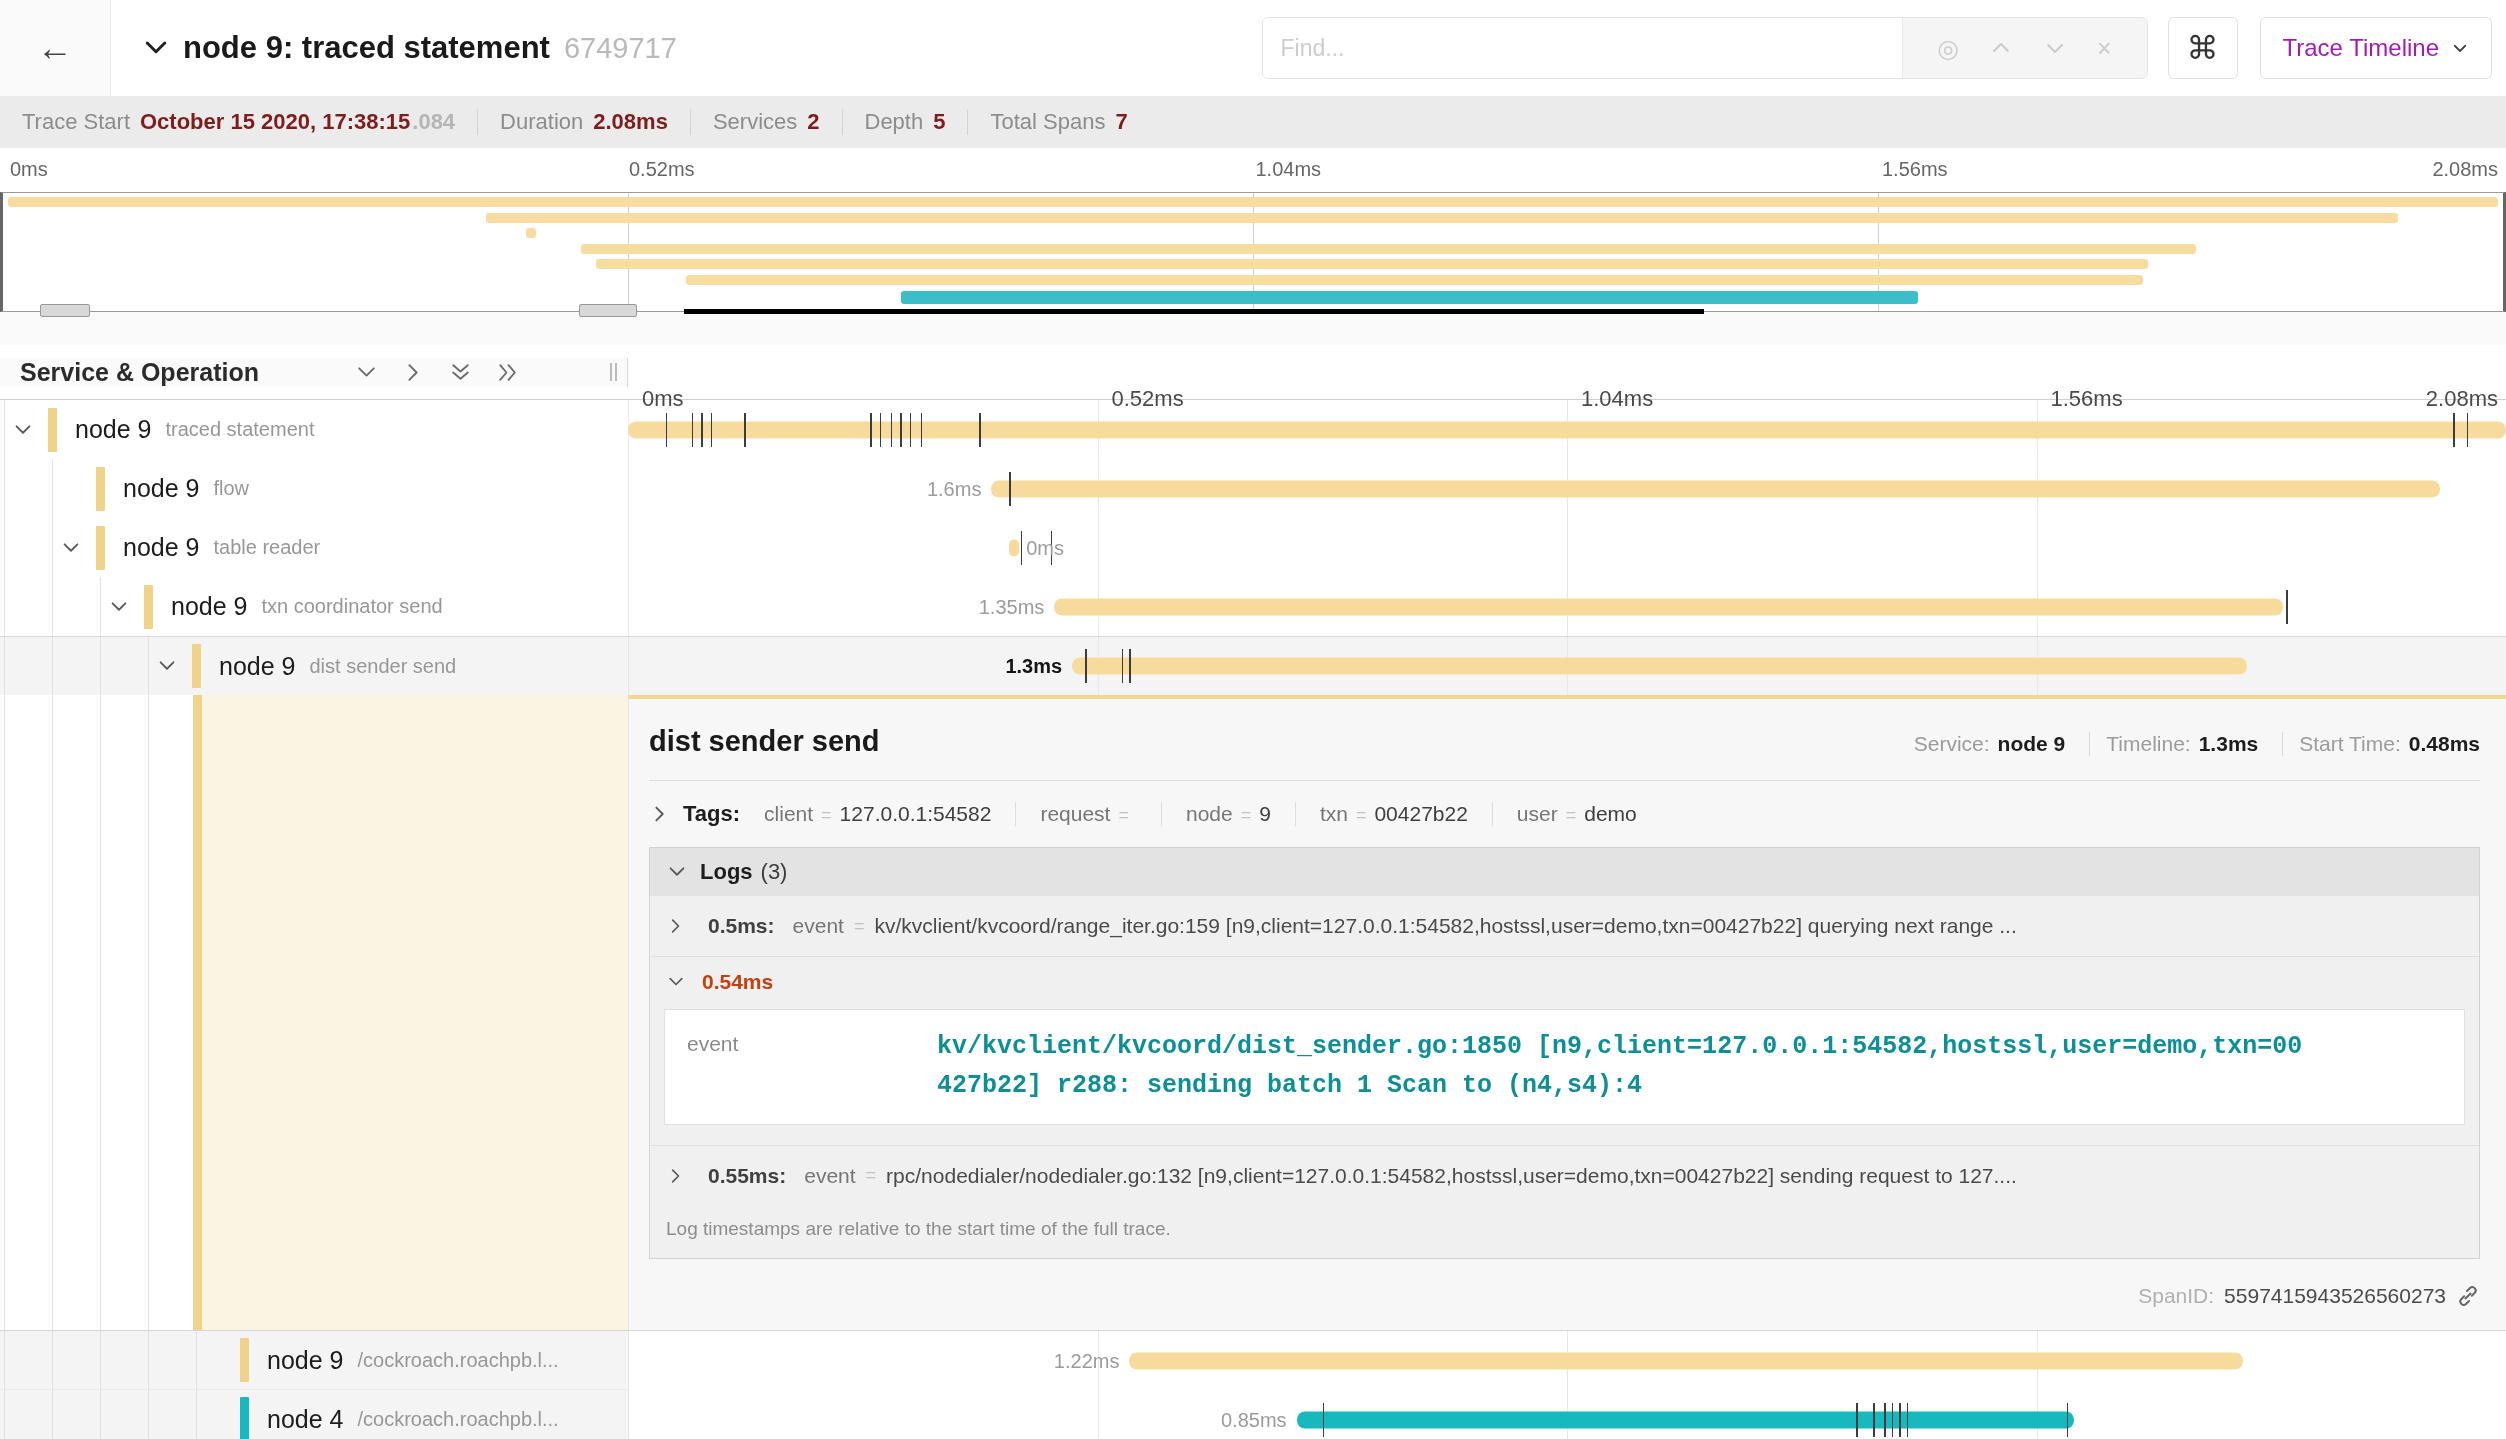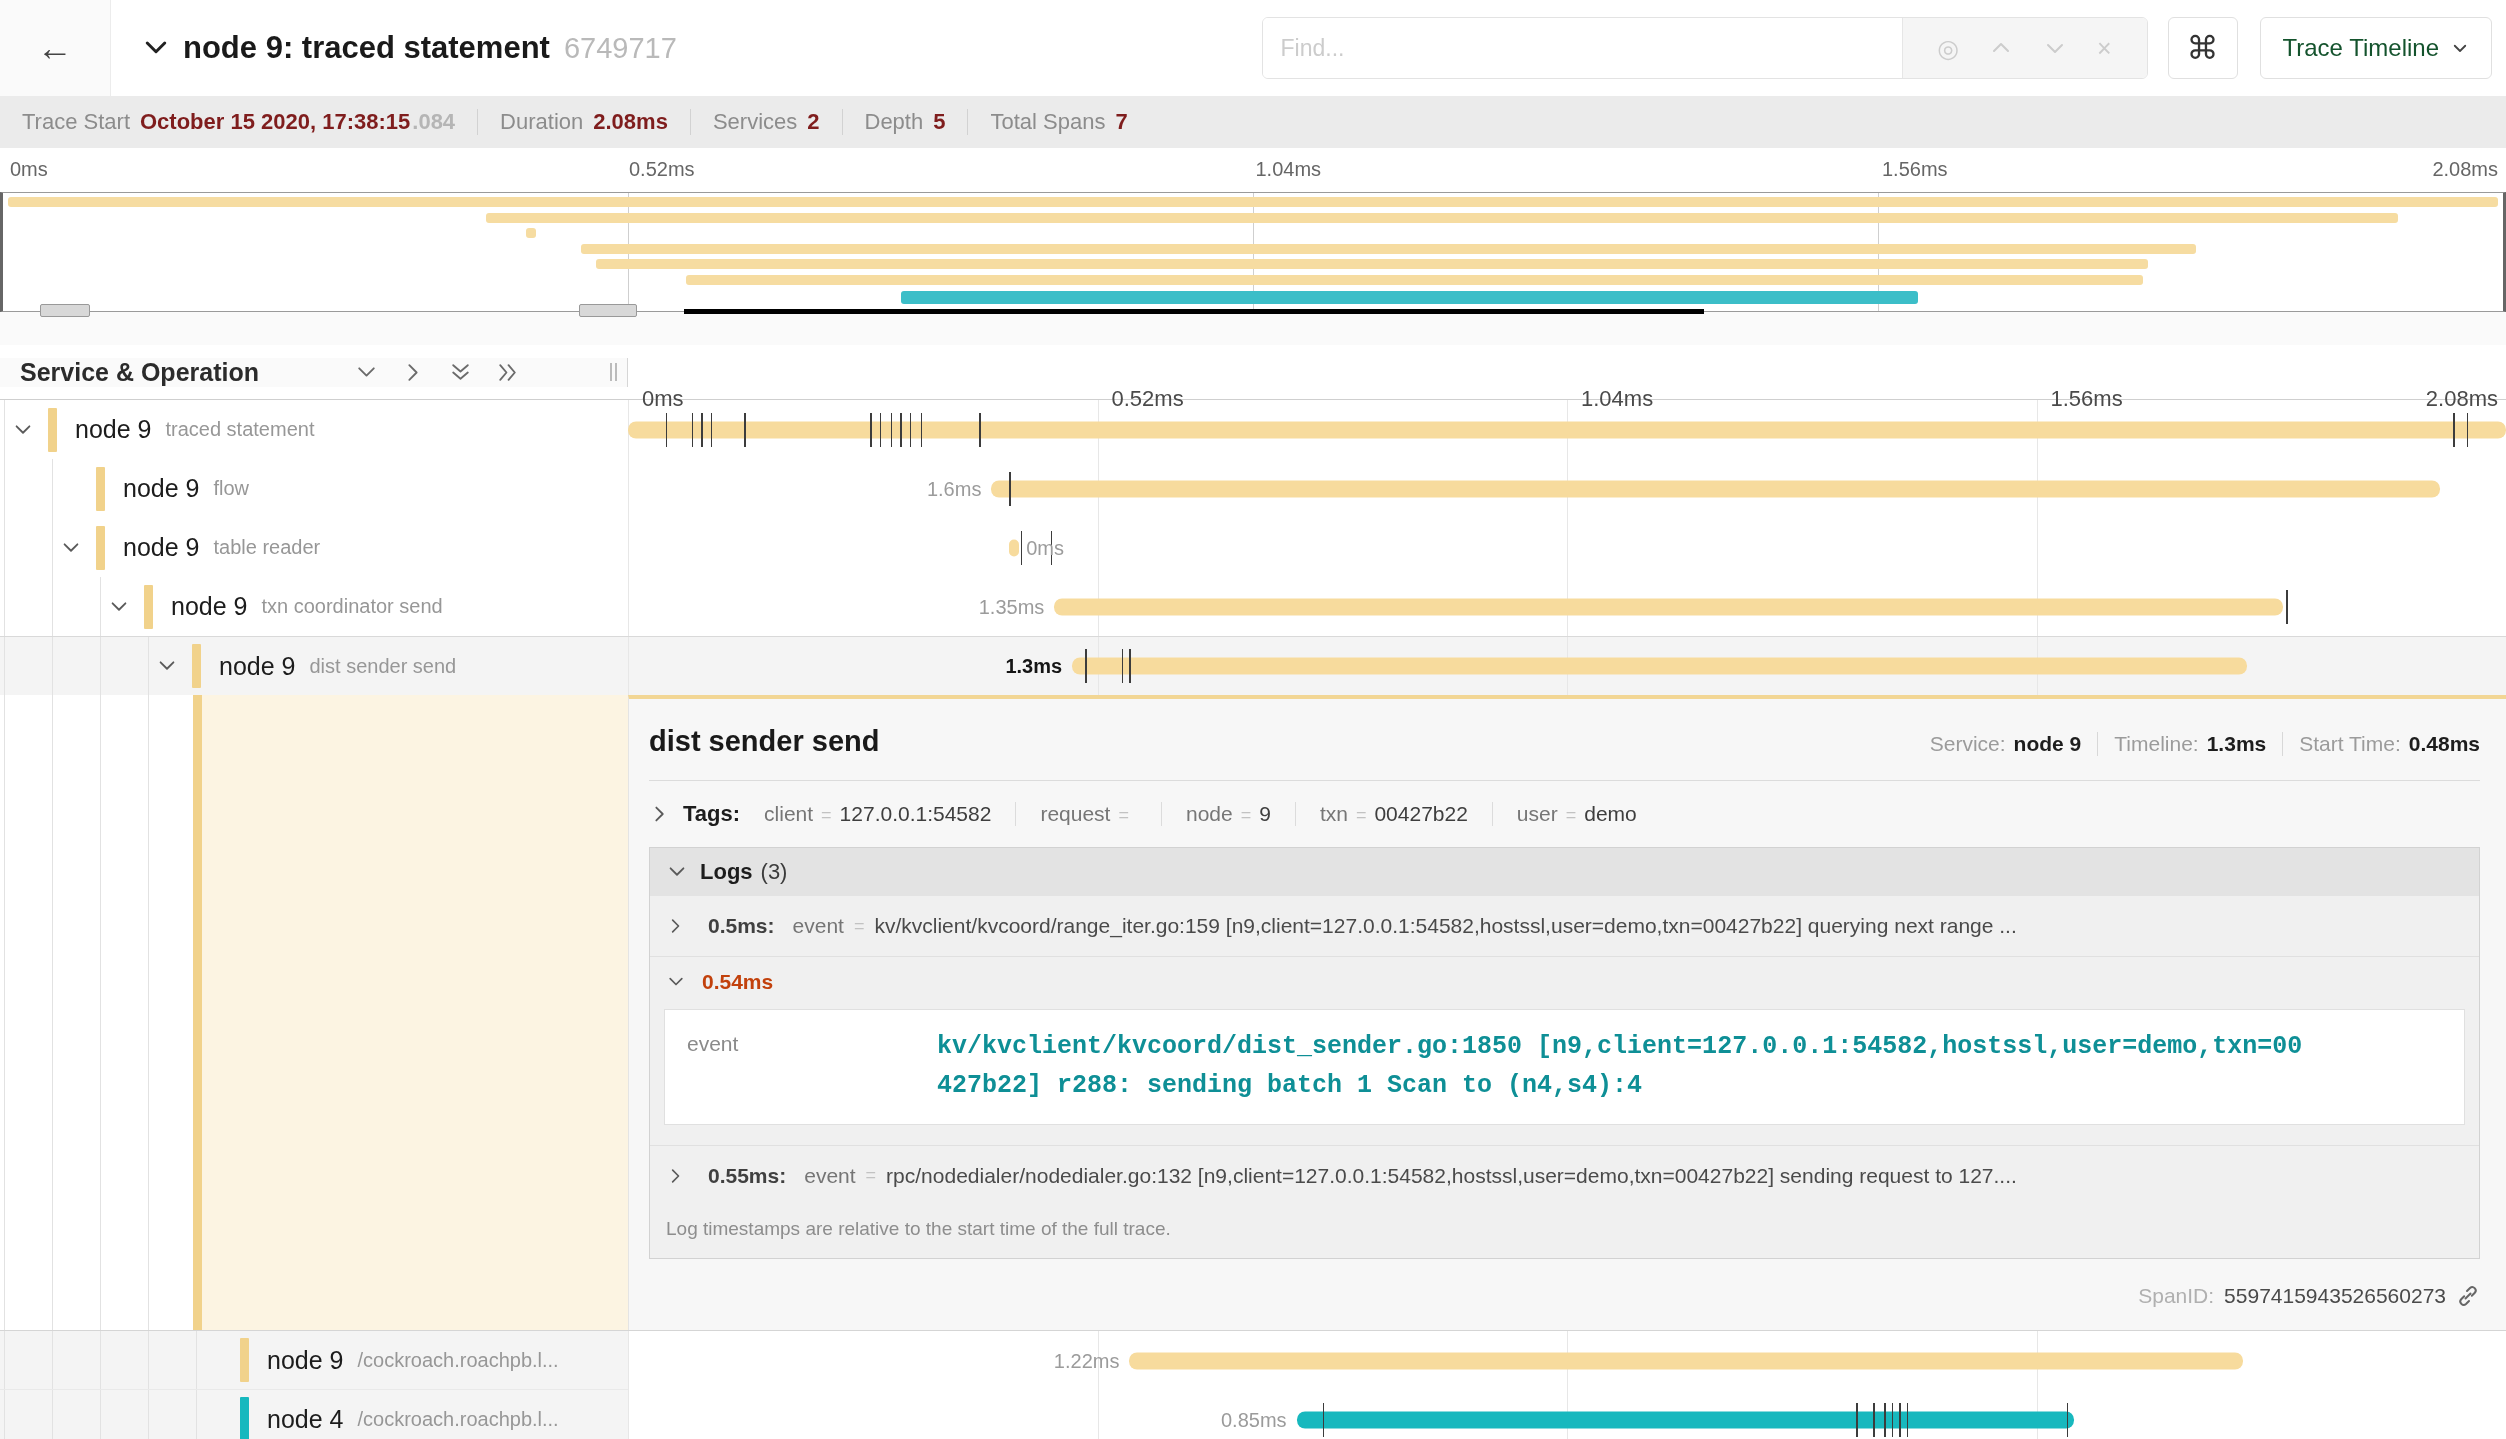--- a/index.html
+++ b/index.html
@@ -15,21 +15,21 @@
   .trace-id{font-size:29px;color:#b9b9b9;margin-left:14px;font-weight:400;}
   .hdr-right{margin-left:auto;display:flex;align-items:center;margin-right:14px;}
   .find-box{display:flex;height:60px;border:1px solid #e3e3e3;border-radius:6px;overflow:hidden;width:884px;background:#fff;}
   .find-input{flex:1;border:none;outline:none;padding:0 18px;font-size:23px;font-family:"Liberation Sans",sans-serif;color:#444;}
   .find-input::placeholder{color:#ccc;}
   .find-icons{width:244px;background:#f5f5f5;border-left:1px solid #e6e6e6;display:flex;align-items:center;justify-content:center;gap:30px;color:#ccc;}
   .find-icons .fi{font-size:25px;line-height:1;display:flex;align-items:center;cursor:pointer;}
   .kbd-btn{width:68px;height:60px;border:1px solid #e0e0e0;border-radius:6px;background:#fff;display:flex;
            align-items:center;justify-content:center;font-size:32px;color:#333;margin-left:20px;cursor:pointer;}
   .view-btn{height:60px;border:1px solid #e0e0e0;border-radius:6px;background:#fff;display:flex;align-items:center;
-            gap:12px;padding:0 22px;font-size:24px;color:#14532d;margin-left:22px;cursor:pointer;white-space:nowrap;}
+            gap:12px;padding:0 22px;font-size:24px;color:#a21caf;margin-left:22px;cursor:pointer;white-space:nowrap;}
   
   .summary-bar{height:52px;background:#ebebeb;display:flex;align-items:center;font-size:22px;}
   .sum-item{display:flex;align-items:baseline;gap:10px;padding:0 22px;white-space:nowrap;}
   .sum-item + .sum-item{border-left:1px solid #d2d2d2;}
   .sum-label{color:#8c8c8c;}
   .sum-value{color:#7f1d1d;font-weight:700;}
   .sum-suffix{color:#b5b5b5;font-weight:700;}
   
   .minimap{position:relative;height:162px;background:#fff;}
   .mini-ticks{position:relative;height:44px;font-size:20px;color:#666;}
@@ -70,21 +70,21 @@
   .dur-label.bold{color:#151515;font-weight:700;}
   
   .detail-row{display:flex;height:635px;}
   .detail-gutter{width:628px;position:relative;background:#fff;flex-shrink:0;}
   .gutter-colorbar{position:absolute;left:193px;top:0;bottom:0;width:9px;}
   .gutter-cream{position:absolute;left:202px;right:0;top:0;bottom:0;}
   .detail-panel{flex:1;background:#f7f7f7;border-top:4px solid #f2d694;border-left:1px solid #e4e4e4;
                 box-sizing:border-box;padding:0 26px 0 20px;display:flex;flex-direction:column;}
   .dp-titlerow{margin-top:26px;display:flex;align-items:baseline;}
   .dp-title{font-size:29px;font-weight:700;color:#1a1a1a;}
-  .dp-meta{margin-left:auto;display:flex;align-items:baseline;font-size:21px;}
+  .dp-meta{margin-left:auto;display:flex;align-items:baseline;font-size:21px;gap:8px;}
   .dpm-item{display:flex;gap:8px;padding:0 16px;white-space:nowrap;}
   .dpm-item + .dpm-item{border-left:1px solid #d8d8d8;}
   .dpm-item:last-child{padding-right:0;}
   .dpm-label{color:#9b9b9b;}
   .dpm-value{color:#1d1d1d;font-weight:700;}
   .dp-divider{border-bottom:1px solid #dcdcdc;margin-top:22px;}
   .tags-row{margin-top:20px;display:flex;align-items:center;font-size:21px;}
   .tags-label{font-weight:700;color:#1d1d1d;font-size:22px;margin-left:12px;}
   .tag-item{display:flex;align-items:baseline;gap:8px;margin-left:24px;white-space:nowrap;}
   .tag-sep{width:1px;height:24px;background:#dcdcdc;margin-left:24px;}

